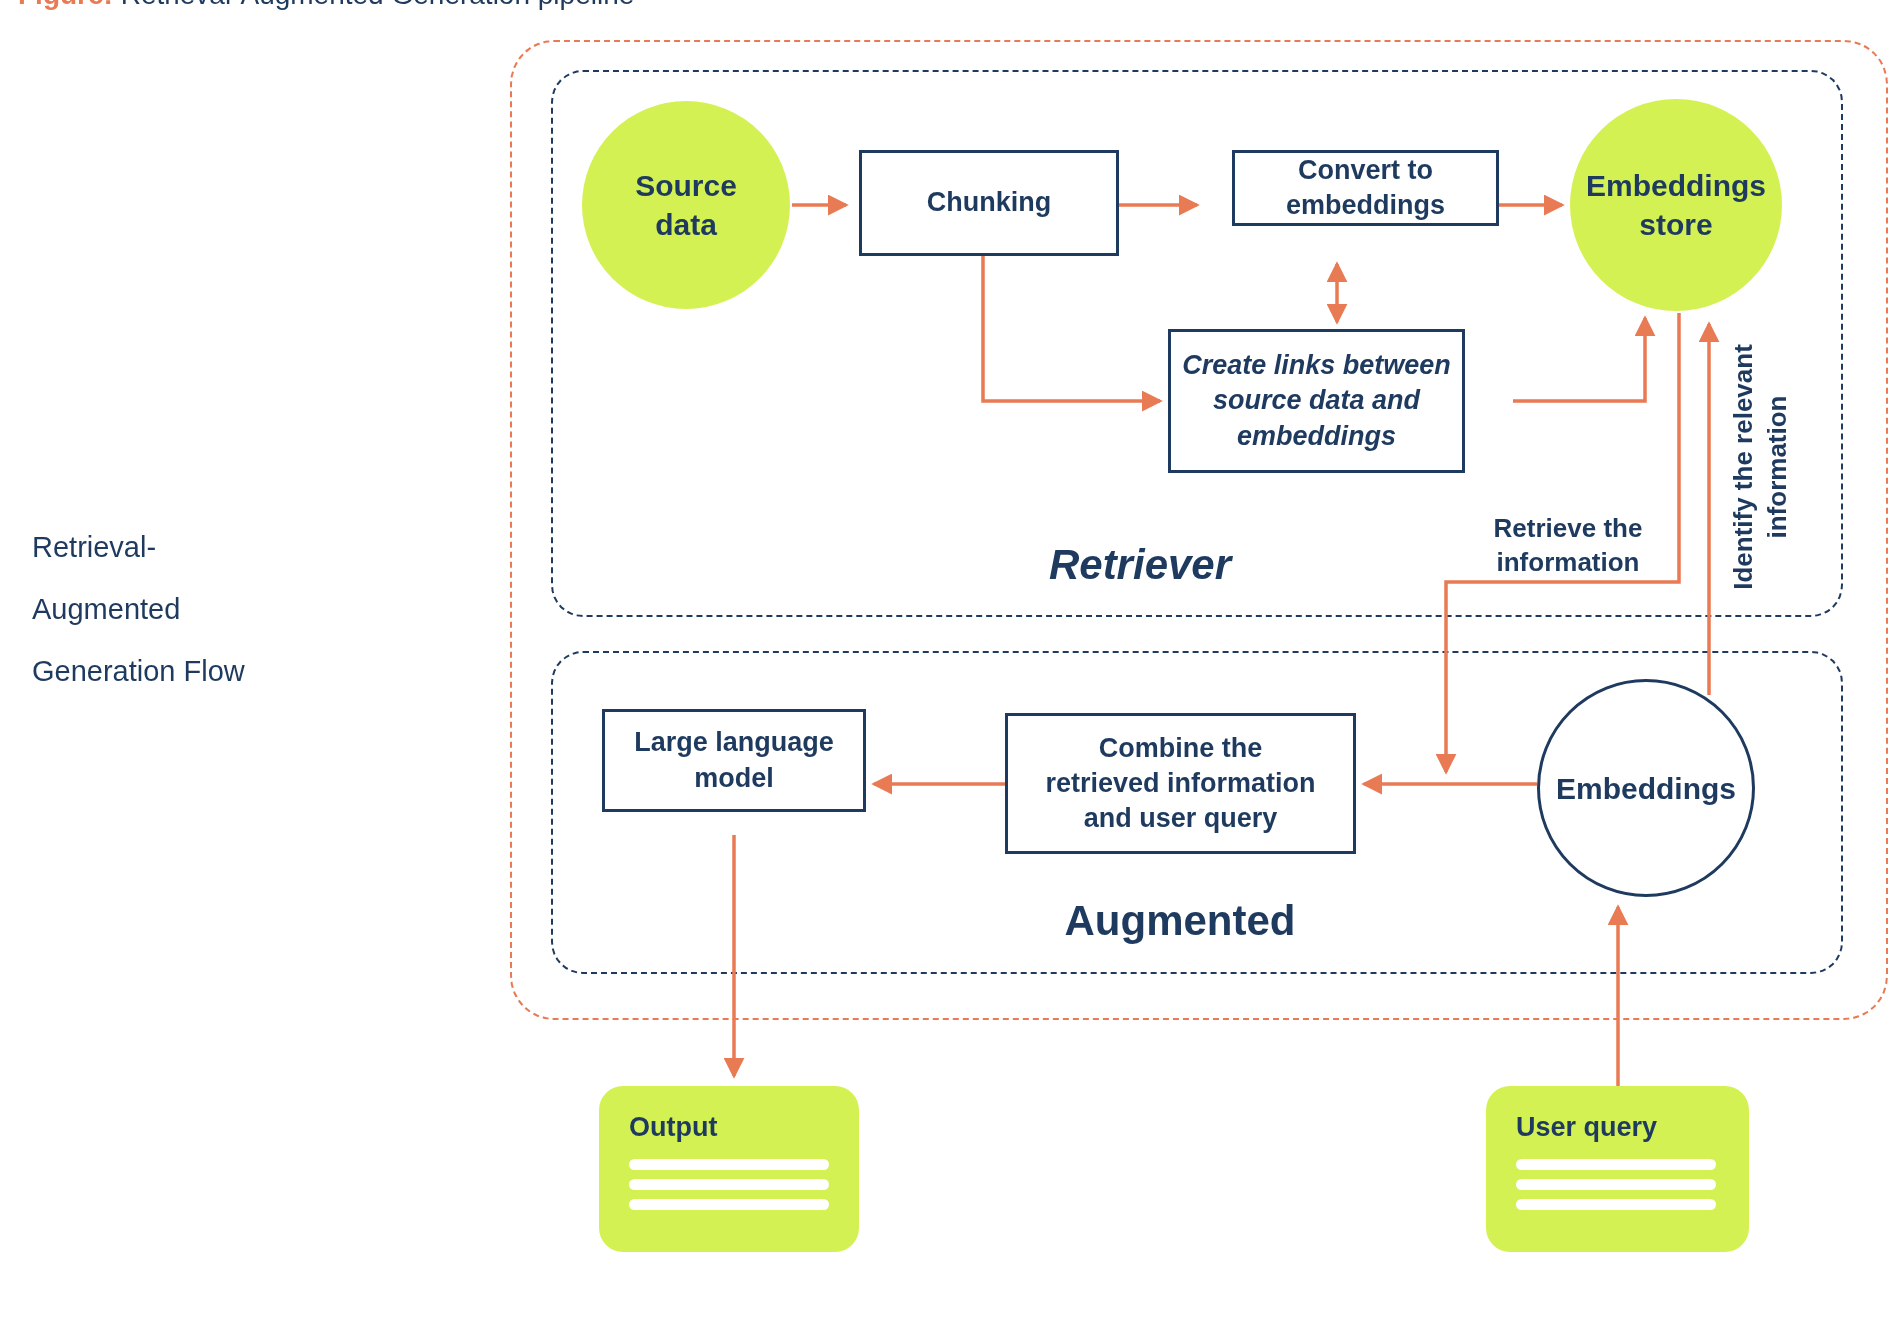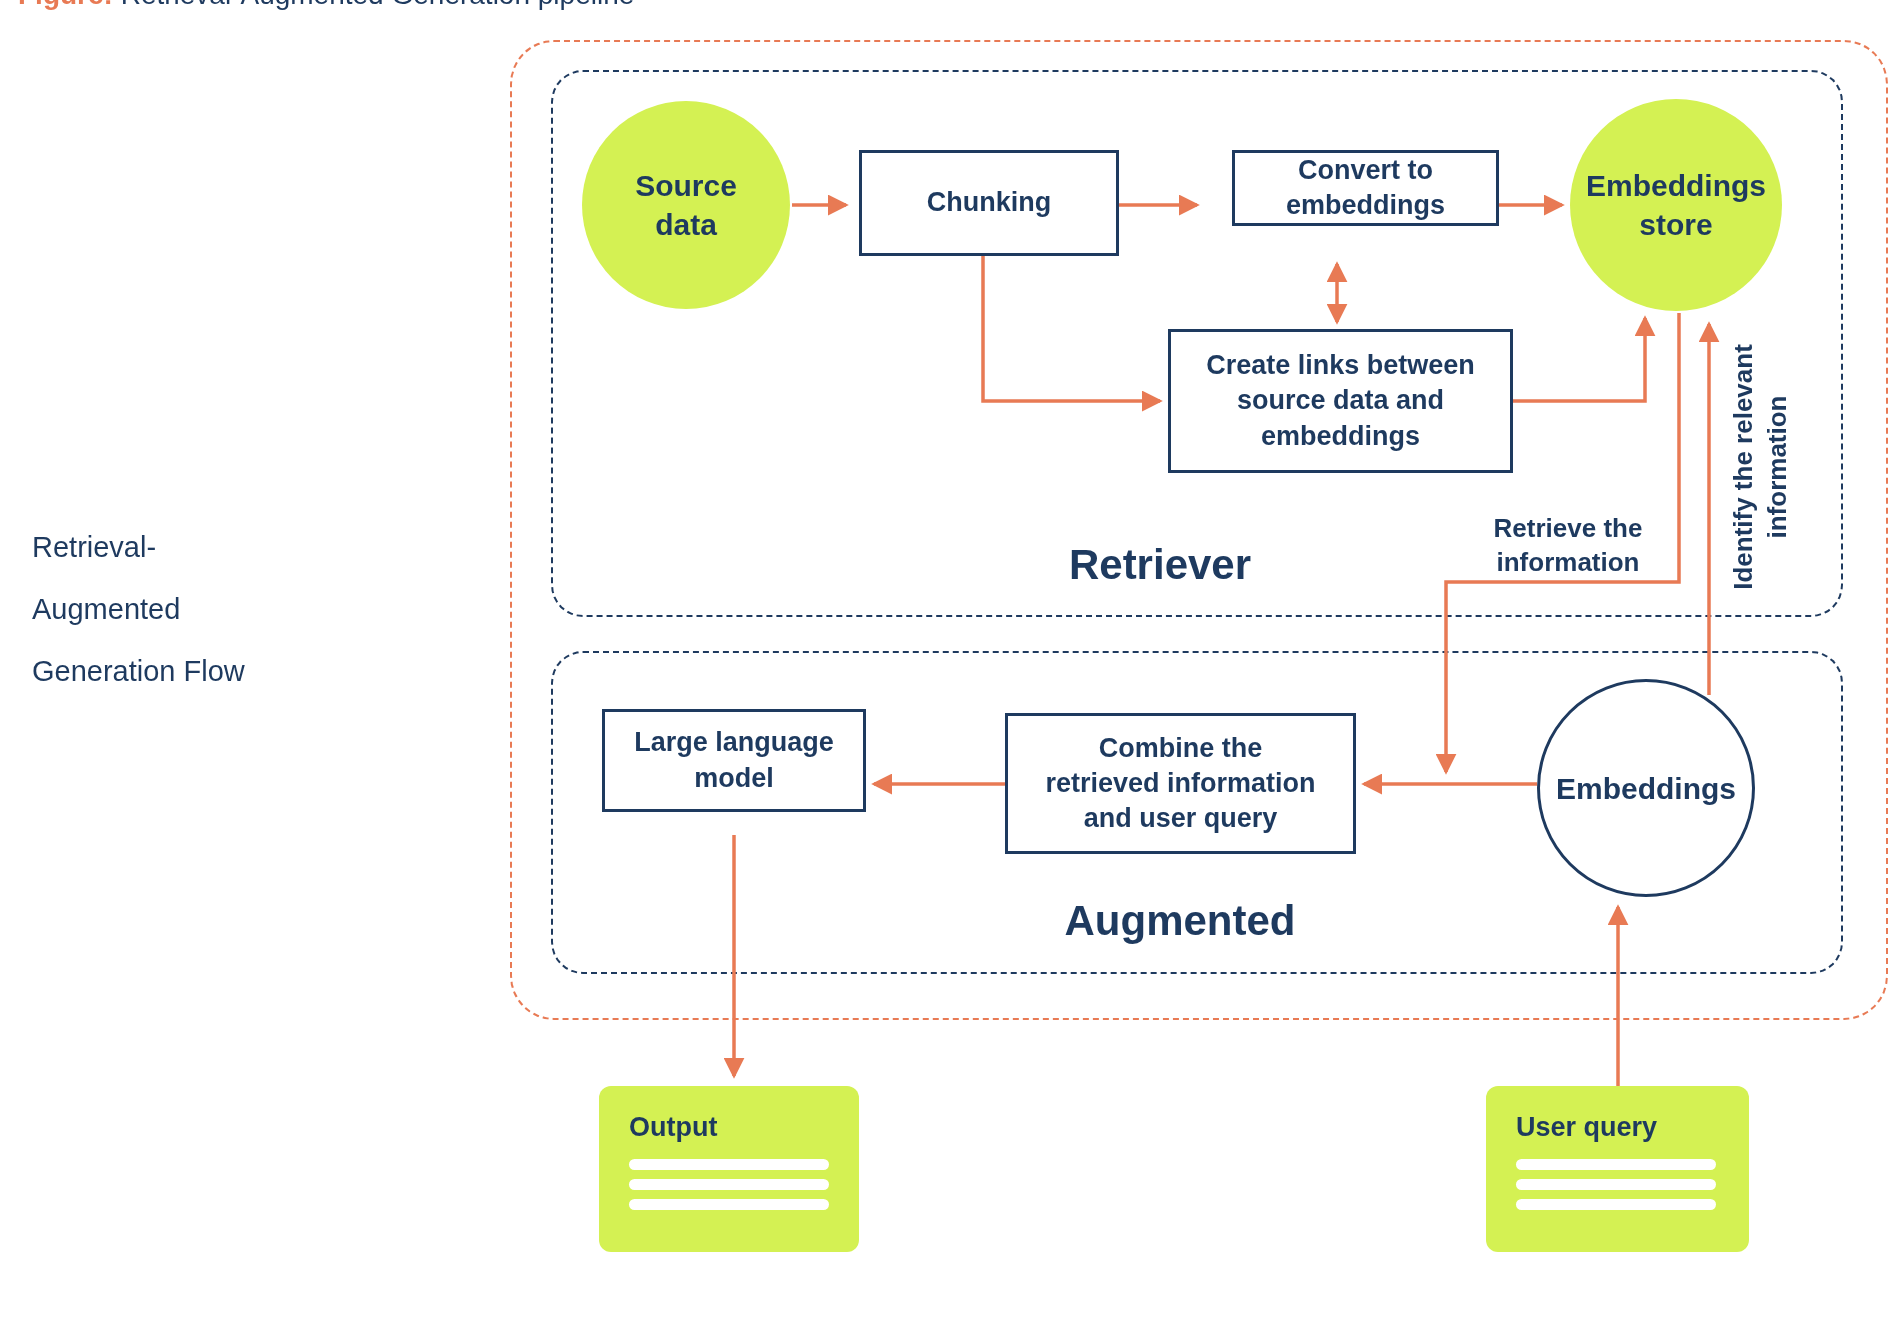--- a/index.html
+++ b/index.html
@@ -12,47 +12,47 @@
   .caption-clip .lead { color:var(--orange,#e87a54); }
   .caption-clip .rest { color:var(--navy,#1e3a5f); font-weight:500; }
 
   .diagram-title { position:absolute; left:32px; top:516px; width:430px; font-size:29px; line-height:62px; font-weight:500; color:var(--navy,#1e3a5f); }
 
   .outer-box { position:absolute; left:510px; top:40px; width:1378px; height:980px; border:2.5px dashed var(--orange,#e87a54); border-radius:44px; }
   .section-box { position:absolute; border:2.5px dashed var(--navy,#1e3a5f); border-radius:32px; }
   .box-retriever { left:551px; top:70px; width:1292px; height:547px; }
   .box-generator { left:551px; top:651px; width:1292px; height:323px; }
   .section-label { position:absolute; width:400px; text-align:center; font-size:42px; font-weight:600; color:var(--navy,#1e3a5f); }
-  .label-retriever { left:960px; top:541px; }
+  .label-retriever { left:940px; top:541px;font-style:italic; }
   .label-generator { left:980px; top:897px; }
 
   .rect-node { position:absolute; background:#fff; border:3px solid var(--navy,#1e3a5f);
     display:flex; align-items:center; justify-content:center; text-align:center;
     font-size:27px; font-weight:600; line-height:1.3; white-space:pre-line; color:var(--navy,#1e3a5f); }
   .circle-node { position:absolute; border-radius:50%;
     display:flex; align-items:center; justify-content:center; text-align:center;
     font-size:30px; font-weight:600; line-height:1.3; white-space:pre-line; color:var(--navy,#1e3a5f); }
   .lime { background:var(--lime,#d4f153); }
   .white-circle { background:#fff; border:3px solid var(--navy,#1e3a5f); }
 
   .node-source   { left:582px;  top:101px; width:208px; height:208px; }
   .node-chunking { left:853px;  top:150px; width:260px; height:106px;margin-left:6px; }
   .node-convert  { left:1204px; top:150px; width:267px; height:76px;margin-left:28px; }
   .node-store    { left:1570px; top:99px;  width:212px; height:212px; }
-  .node-create   { left:1168px; top:329px; width:345px; height:144px; }
+  .node-create   { left:1168px; top:329px; width:297px; height:144px;font-style:italic; }
   .node-llm      { left:602px;  top:709px; width:264px; height:103px; }
   .node-combine  { left:1005px; top:713px; width:351px; height:141px; }
   .node-embed    { left:1537px; top:679px; width:218px; height:218px; }
 
   .edge-label { position:absolute; text-align:center; font-size:26px; font-weight:600; line-height:1.3; white-space:pre-line; color:var(--navy,#1e3a5f); }
   .label-retrieve { left:1458px; top:512px; width:220px; }
   .label-identify { left:1616px; top:435px; width:290px; height:64px; transform:rotate(-90deg);
                     display:flex; align-items:center; justify-content:center; }
 
-  .card { position:absolute; width:260px; height:166px; background:var(--lime,#d4f153); border-radius:12px; padding:26px 30px 0 30px; }
+  .card { position:absolute; width:260px; height:166px; background:var(--lime,#d4f153); border-radius:24px; padding:26px 30px 0 30px; }
   .card-output { left:599px; top:1086px; }
   .card-query  { left:1486px; top:1086px; width:263px; }
   .card-label  { font-size:27px; font-weight:600; color:var(--navy,#1e3a5f); }
   .card-lines  { margin-top:16px; display:flex; flex-direction:column; gap:9px; }
   .card-line   { width:200px; height:11px; border-radius:6px; background:#fff; }
 
   svg.arrows { position:absolute; left:0; top:0; width:1898px; height:1324px; pointer-events:none; }
   svg.arrows path.a { stroke:var(--orange,#e87a54); stroke-width:3.5; fill:none; }
   svg.arrows marker path { fill:var(--orange,#e87a54); }
 </style>

